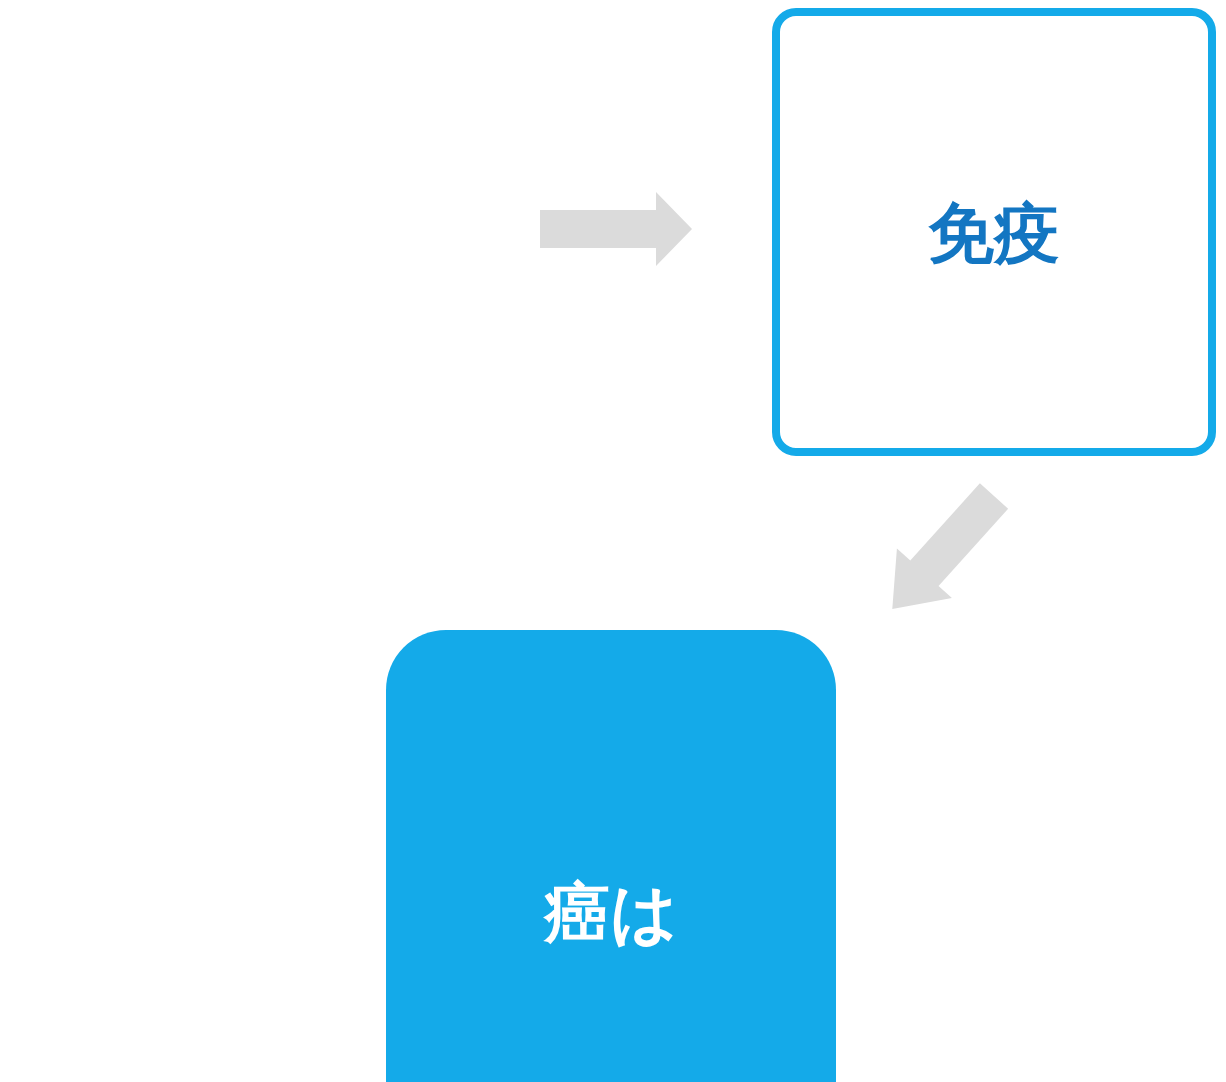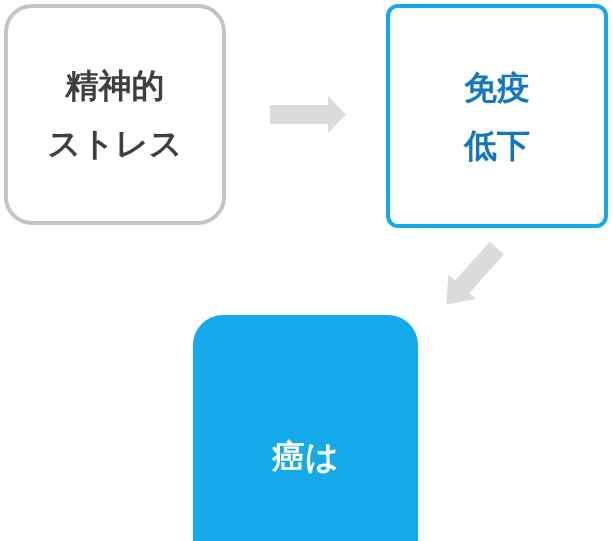--- a/index.html
+++ b/index.html
@@ -76,28 +76,23 @@
   }
   .arrow-layer polygon {
     fill: var(--arrow-gray);
   }
 </style>
 </head>
 <body>
 
 <div class="canvas">
 
-  <div class="node node--stress">
-    <span>精神的</span>
-    <span>ストレス</span>
-  </div>
 
   <div class="node node--immune">
     <span>免疫</span>
-    <span>低下</span>
   </div>
 
   <div class="node node--cancer">
     <span>癌は</span>
   </div>
 
   <svg class="arrow-layer" width="613" height="541" viewBox="0 0 613 541" aria-hidden="true">
     <polygon points="270,105 328,105 328,96 346,114.5 328,133 328,124 270,124"></polygon>
     <polygon transform="translate(497,248) rotate(132)" points="0,-9.5 52,-9.5 52,-18.5 76,0 52,18.5 52,9.5 0,9.5"></polygon>
   </svg>

